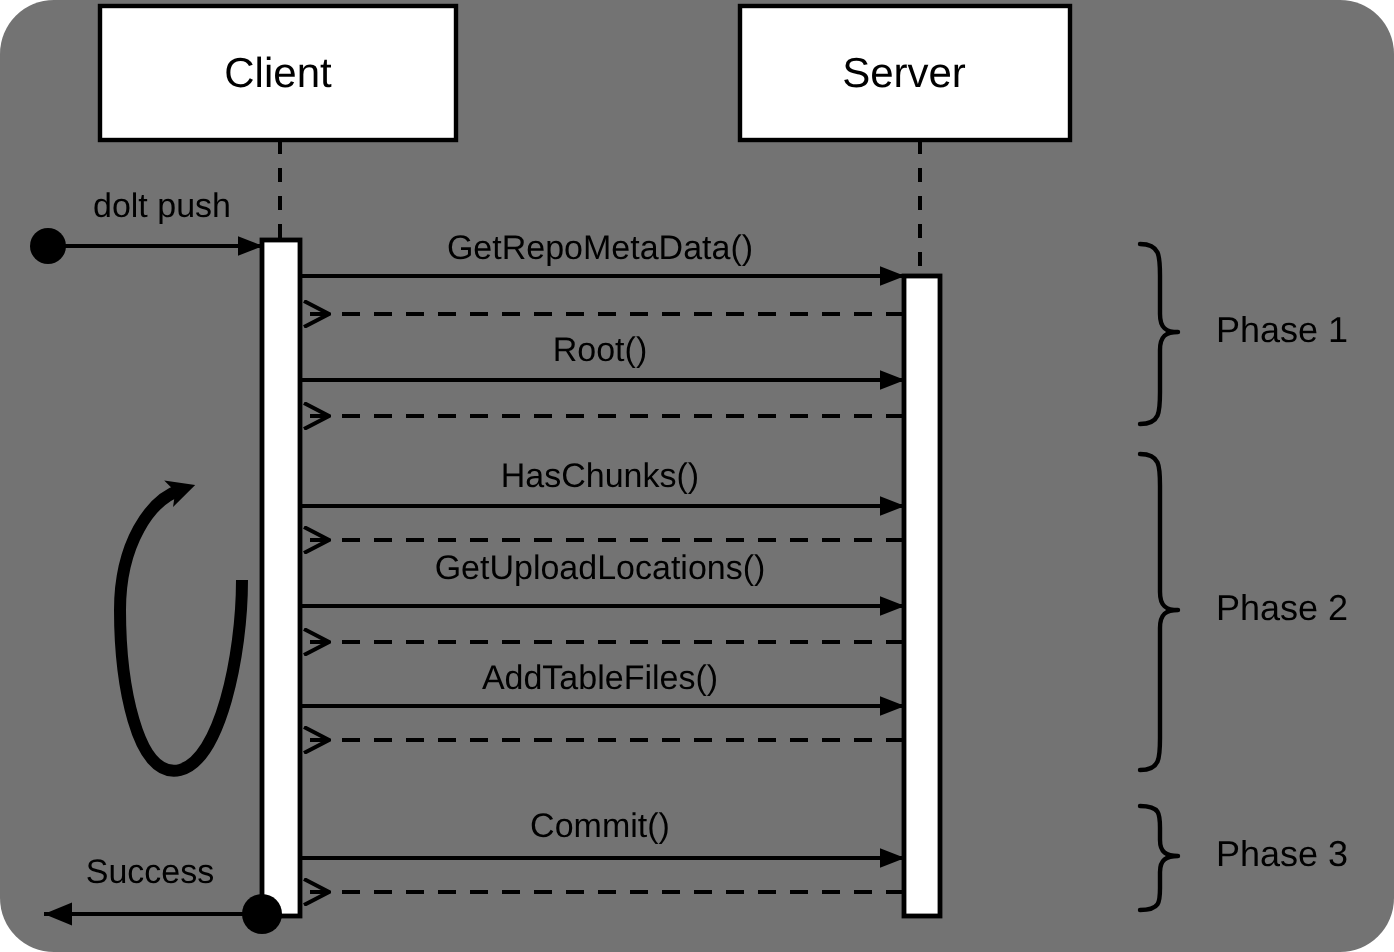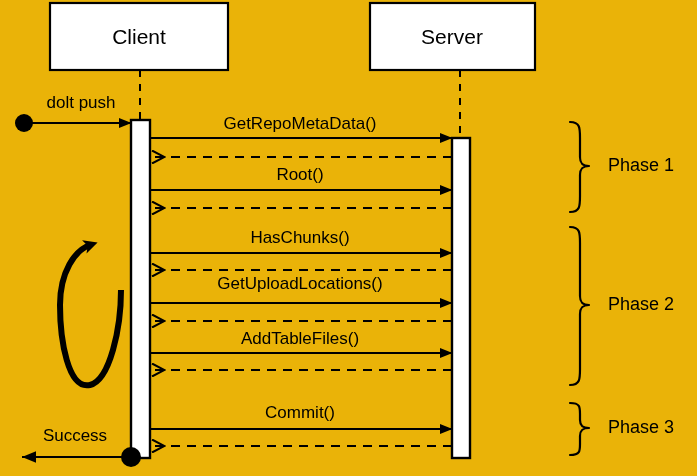--- a/index.html
+++ b/index.html
@@ -5,23 +5,24 @@
 <style>
   html, body {
     margin: 0;
     padding: 0;
     background: #ffffff;
   }
   #canvas {
     position: relative;
     width: 697px;
     height: 476px;
-    background: #eab308;
+    background: #737373;
     font-family: "Liberation Sans", sans-serif;
     overflow: hidden;
+    border-radius: 27px;
   }
   #svg-root {
     position: absolute;
     left: 0;
     top: 0;
     width: 697px;
     height: 476px;
   }
   .lbl {
     font-family: "Liberation Sans", sans-serif;

